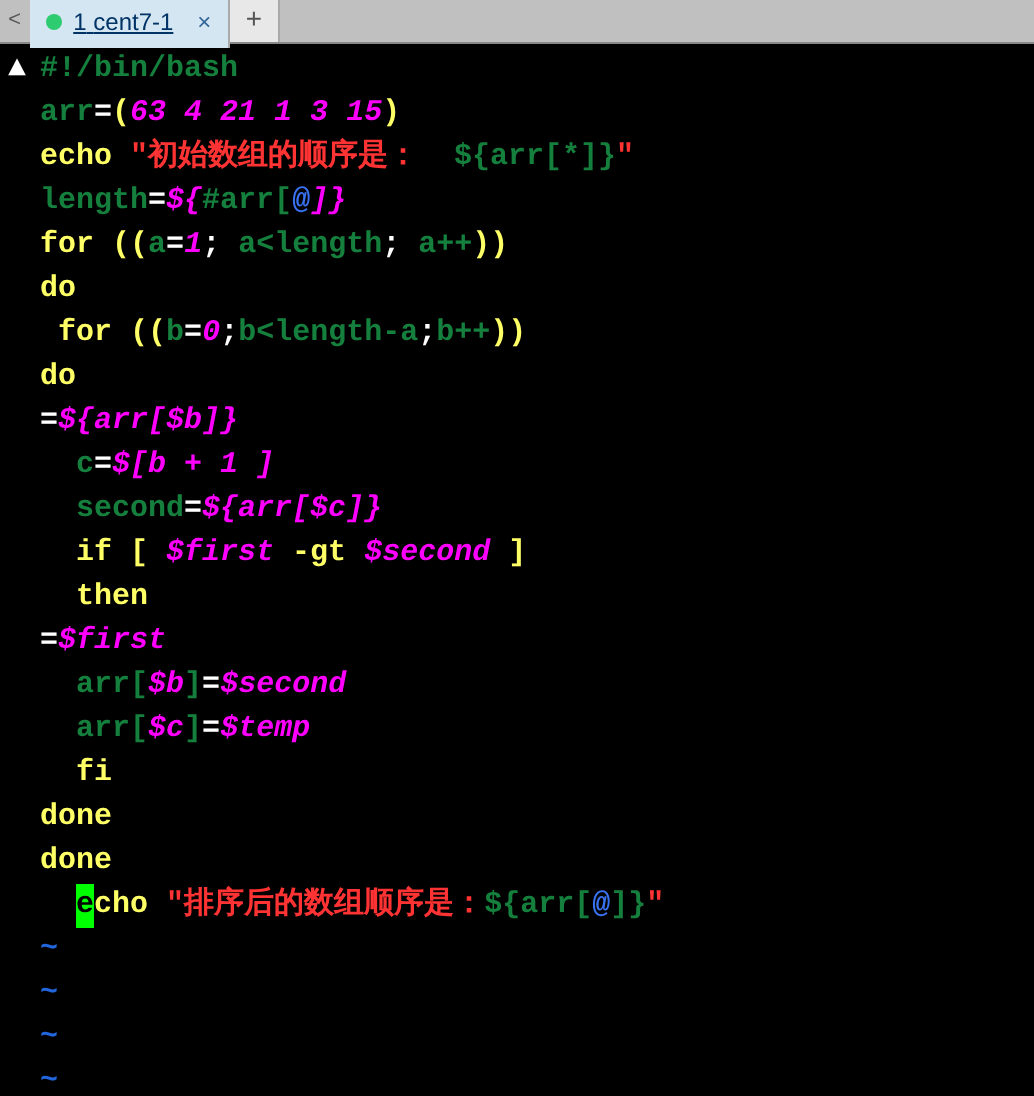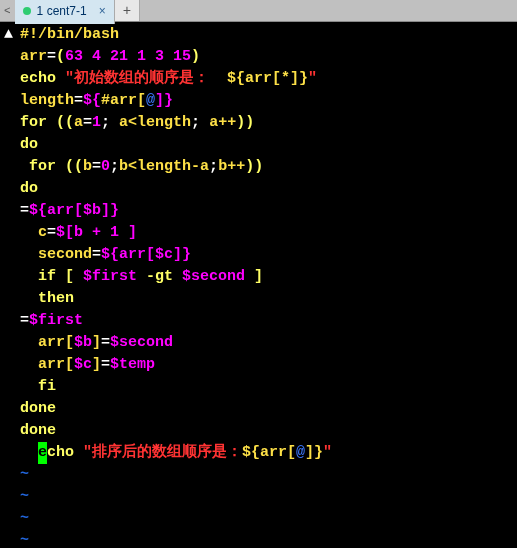--- a/index.html
+++ b/index.html
@@ -41,20 +41,21 @@
       font-family: Arial, sans-serif;
     }
     .tab .dot {
       width: 8px;
       height: 8px;
       border-radius: 50%;
       background: #2ecc71;
       margin-right: 6px;
     }
     .tab .label {
+      text-decoration: underline;
       margin-right: 8px;
       text-align: center;
     }
     .tab .close {
       color: #336699;
       font-size: 12px;
       margin-left: 4px;
     }
     .tab-add {
       padding: 0 8px;
@@ -74,24 +75,24 @@
       display: flex;
       align-items: center;
       white-space: pre;
       font-weight: bold;
     }
     .edge {
       width: 16px;
       color: #ffffff;
       font-weight: bold;
     }
-    .c-cyan { color: #fde047; }
+    .c-cyan { color: #15803d; }
     .c-blue { color: #3973f3; }
     .c-yellow { color: #ffff66; }
-    .c-magenta { color: #ff00ff; }
+    .c-magenta { color: #ff00ff; font-style: italic; }
     .c-white { color: #ffffff; }
     .c-red { color: #ff3333; }
     .cursor {
       background: #00ff00;
       color: #000000;
       font-weight: bold;
     }
     .tilde {
       color: #2266dd;
       font-weight: bold;

